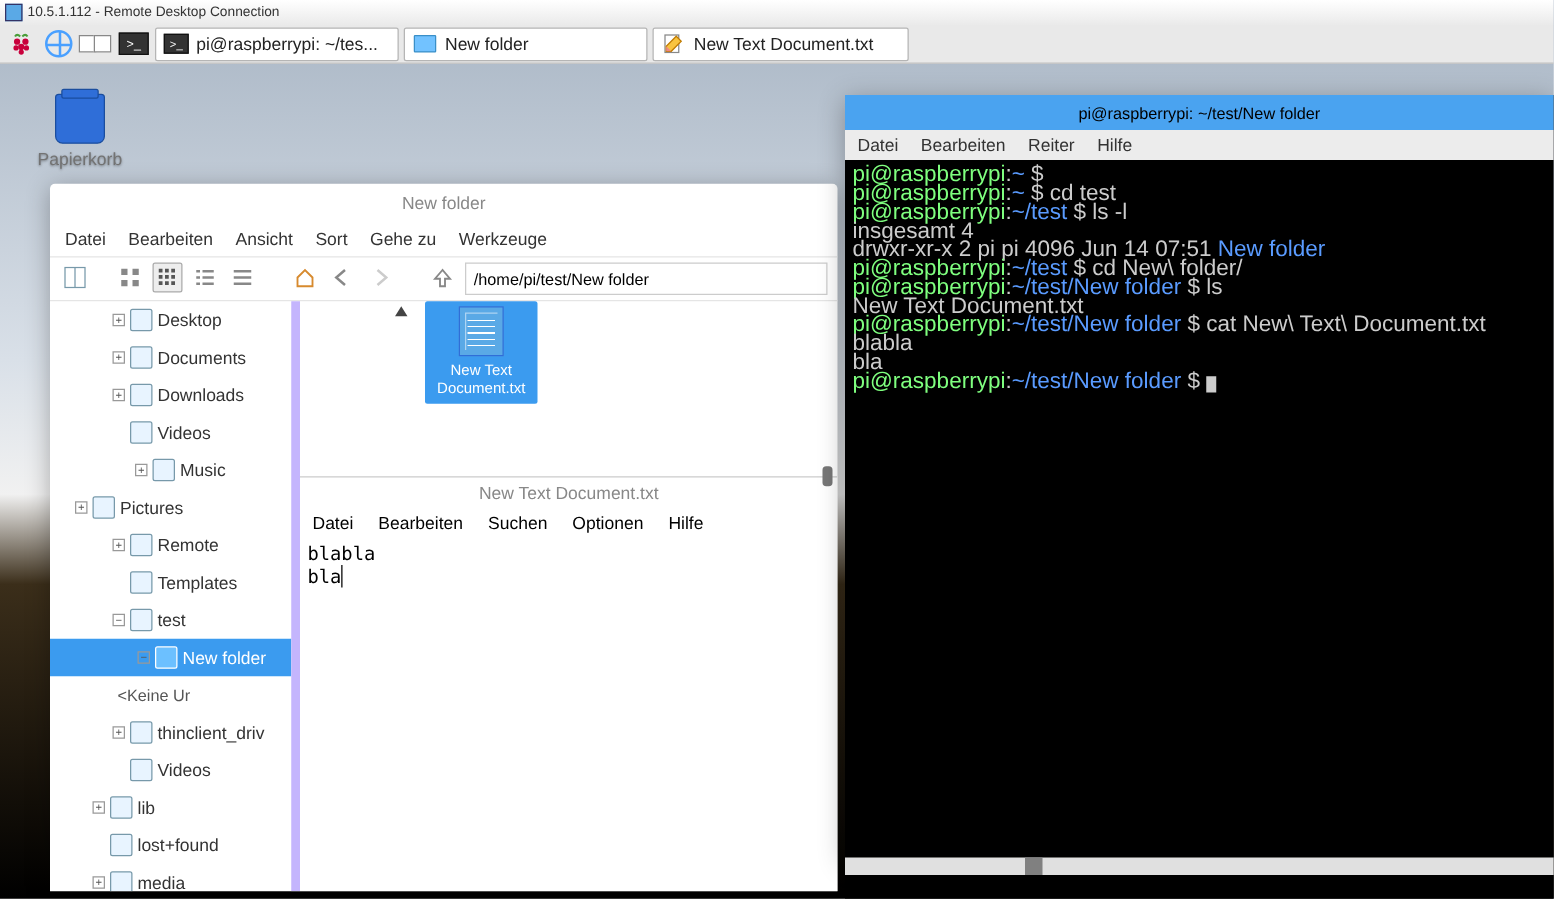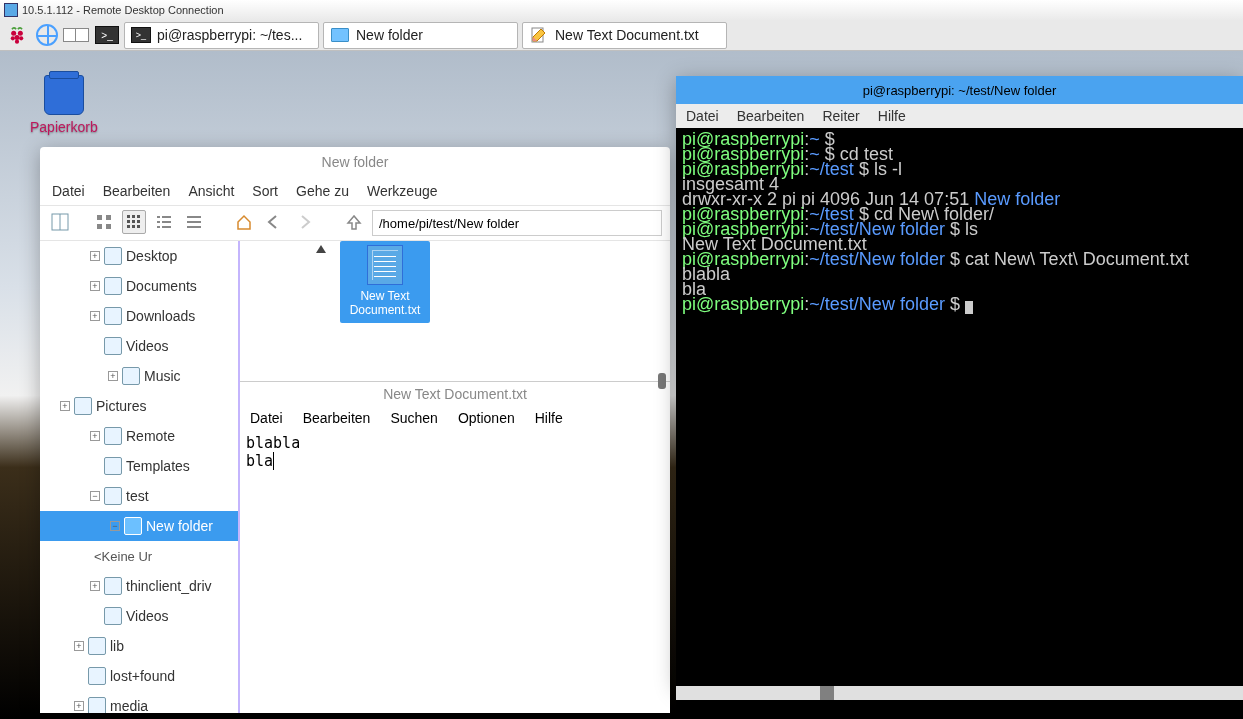--- a/index.html
+++ b/index.html
@@ -19,34 +19,34 @@
   .globe::after { top:50%; left:-1px; right:-1px; height:0; }
   .fm-icons { display:flex; }
   .fm-ic { width:14px; height:14px; border:1px solid #888; background:#fff; margin-left:-2px; }
   .term-ic { width:24px; height:18px; background:#333; border:1px solid #111; color:#fff; display:flex; align-items:center; justify-content:center; font-size:10px;}
   .task-btn { height:27px; background:#fff; border:1px solid #b5b5b5; border-radius:2px; display:flex; align-items:center; padding:0 10px 0 6px; gap:6px; font-size:14px; color:#222; min-width:195px; }
   .task-btn .ic { width:20px; height:16px; display:flex; align-items:center; justify-content:center; }
   .folder-ic { background:#72c2ff; width:18px; height:14px; border-radius:1px; border:1px solid #3a8fc8; }
   .pencil-ic { width:16px; height:16px; }
 
   
-  .desktop-icon { position:absolute; left:30px; top:75px; text-align:center; color:#be185d; font-size:14px; text-shadow:0 1px 2px rgba(0,0,0,.4); }
+  .desktop-icon { position:absolute; left:30px; top:75px; text-align:center; color:#737373; font-size:14px; text-shadow:0 1px 2px rgba(0,0,0,.4); }
   .trash { width:40px; height:40px; background:#2f6ed8; border-radius:3px 3px 6px 6px; margin:0 auto 4px; border:1px solid #1a4d9e; position:relative;}
   .trash::before{content:"";position:absolute;top:-5px;left:4px;right:4px;height:6px;background:#2f6ed8;border:1px solid #1a4d9e;border-radius:2px;}
 
   
   .fm-window { position:absolute; left:40px; top:147px; width:630px; height:566px; background:#fff; border-radius:4px 4px 0 0; box-shadow:0 4px 20px rgba(0,0,0,.3); display:flex; flex-direction:column; overflow:hidden;}
   .fm-titlebar { height:30px; display:flex; align-items:center; justify-content:center; font-size:14px; color:#888; }
   .fm-menu { display:flex; gap:18px; padding:6px 12px; font-size:14px; color:#333;}
   .fm-tool { display:flex; gap:6px; padding:4px 8px; align-items:flex-start; border-top:1px solid #e5e5e5; border-bottom:1px solid #e5e5e5;}
   .fm-tool .tb { width:24px; height:24px; display:flex; align-items:center; justify-content:center; color:#666; border-radius:2px;}
   .fm-tool .tb.active{ border:1px solid #aaa; background:#eee;}
   .fm-tool input.path { flex:1; height:26px; border:1px solid #ccc; padding:0 6px; font-size:13px; }
   .fm-body { flex:1; display:flex; min-height:0;}
-  .fm-tree { width:200px; border-right:2px solid #c4b5fd; overflow:hidden; font-size:14px; color:#333;}
+  .fm-tree { width:200px; border-right:7px solid #c4b5fd; overflow:hidden; font-size:14px; color:#333;}
   .tree-row { display:flex; align-items:center; height:30px; padding-left:8px; gap:4px; white-space:nowrap;}
   .tree-row .exp { width:10px; height:10px; border:1px solid #999; font-size:9px; line-height:9px; text-align:center; color:#555;}
   .tree-row .exp.minus::before{content:"−";}
   .tree-row .exp.plus::before{content:"+";}
   .tree-row .exp.none{border:none;}
   .tree-row .fic { width:18px; height:18px; border:1px solid #79a; background:#e8f4ff; border-radius:2px; flex-shrink:0;}
   .tree-row.sel { background:#3b9bef; color:#fff;}
   .tree-row.sel .fic{ background:#6cc0ff; border-color:#fff;}
   .tree-row.sub { padding-left:54px; font-size:13px; color:#555;}
   .fm-right { flex:1; display:flex; flex-direction:column; }

